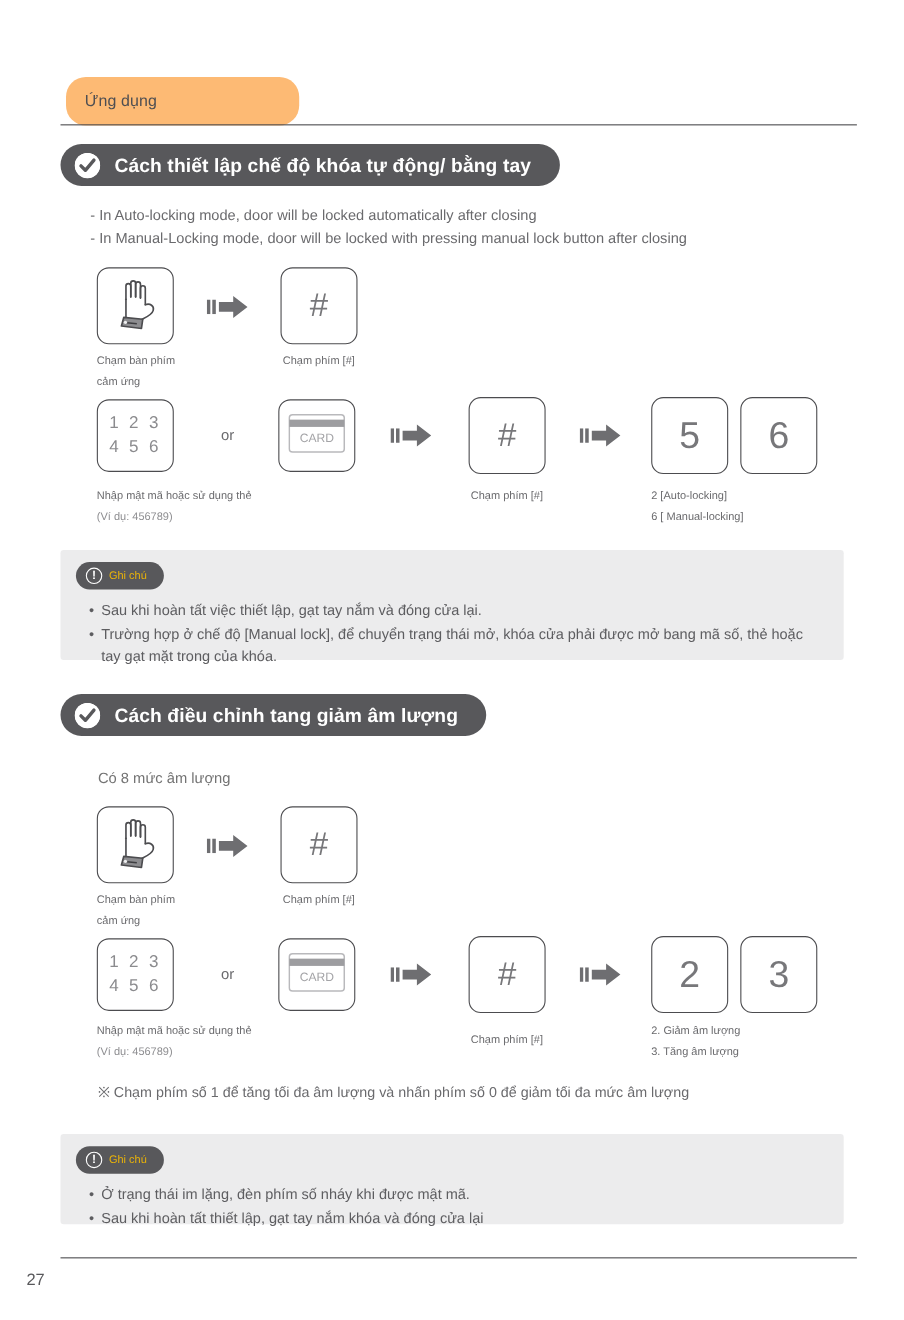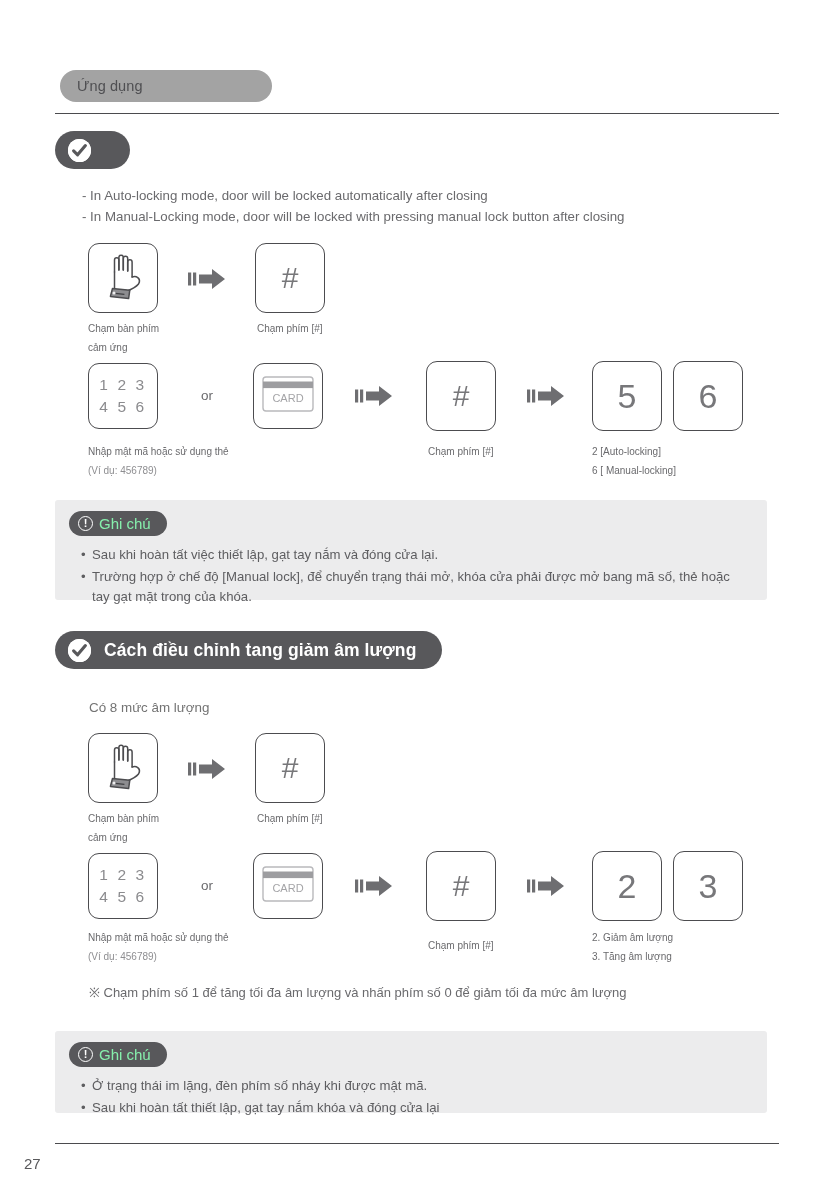--- a/index.html
+++ b/index.html
@@ -11,22 +11,22 @@
     font-family: "Liberation Sans", sans-serif;
     color: #58585b;
     overflow: hidden;
   }
   .page { position: relative; width: 822px; height: 1200px; }
 
   
   .chapter-tag {
     position: absolute;
     left: 60px; top: 70px;
-    width: 212px; height: 32px;
-    background: #a3a3a3;
+    width: 212px; height: 44px;
+    background: #fdba74;
     border-radius: 18px;
     display: flex; align-items: center;
     padding-left: 17px;
     font-size: 14.5px;
     color: #4f4f52;
     letter-spacing: .1px;
   }
   .top-rule {
     position: absolute;
     left: 55px; top: 113px;
@@ -159,21 +159,21 @@
     border-radius: 50%;
     border: 1.4px solid #ffffff;
     display: flex; align-items: center; justify-content: center;
     margin-right: 6px;
     flex: 0 0 auto;
   }
   .bang-circle span {
     color: #fff; font-size: 11px; line-height: 11px; font-weight: bold;
   }
   .note-pill-label {
-    color: #86efac; font-size: 15px; white-space: nowrap;
+    color: #eab308; font-size: 10px; white-space: nowrap;
   }
   .note-list {
     position: absolute;
     left: 26px; right: 18px;
     font-size: 13.2px;
     color: #5d5d60;
     line-height: 20.5px;
   }
   .note-item { display: flex; margin-bottom: 1px; }
   .note-bullet { width: 11px; flex: 0 0 auto; color: #5d5d60; }
@@ -189,20 +189,21 @@
   </div>
   <div class="top-rule"></div>
 
   <div class="section-head" style="left:55px; top:131px;">
     <span class="check-circle">
       <svg width="23" height="23" viewBox="0 0 23 23">
         <circle cx="11.5" cy="11.5" r="11.5" fill="#ffffff"></circle>
         <path d="M5.6 11.8 L9.6 15.8 L17.4 6.6" stroke="#58585b" stroke-width="3.1" fill="none" stroke-linecap="round" stroke-linejoin="round"></path>
       </svg>
     </span>
+    <span class="section-head-title">Cách thiết lập chế độ khóa tự động/ bằng tay</span>
   </div>
 
   <div class="desc" style="left:82px; top:185px;">- In Auto-locking mode, door will be locked automatically after closing</div>
   <div class="desc" style="left:82px; top:206px;">- In Manual-Locking mode, door will be locked with pressing manual lock button after closing</div>
 
   <div class="fbox" style="left:88px; top:243px; width:70px; height:70px;">
     <span>
       <svg width="44" height="52" viewBox="0 0 44 52">
         <g fill="none" stroke="#4c4c4f" stroke-width="1.5" stroke-linejoin="round" stroke-linecap="round">
           <path d="M13.5 22 L13.5 10 a2.2 2.2 0 0 1 4.4 0 L17.9 20"></path>

